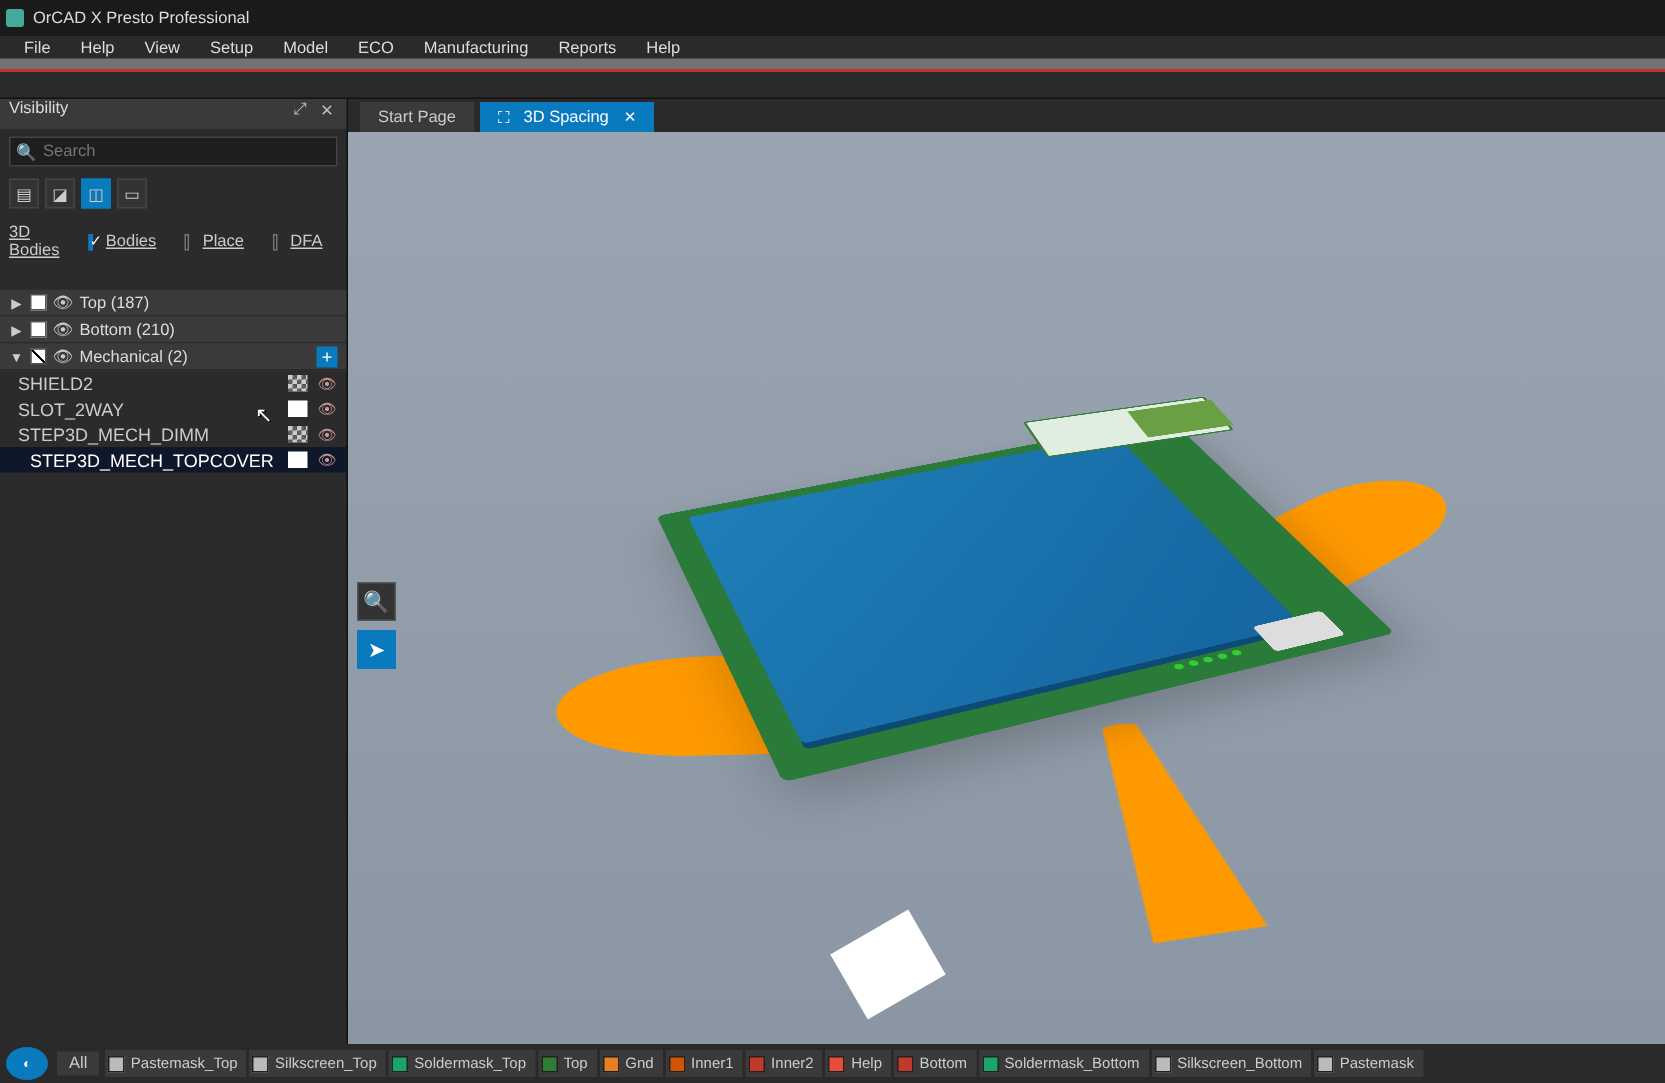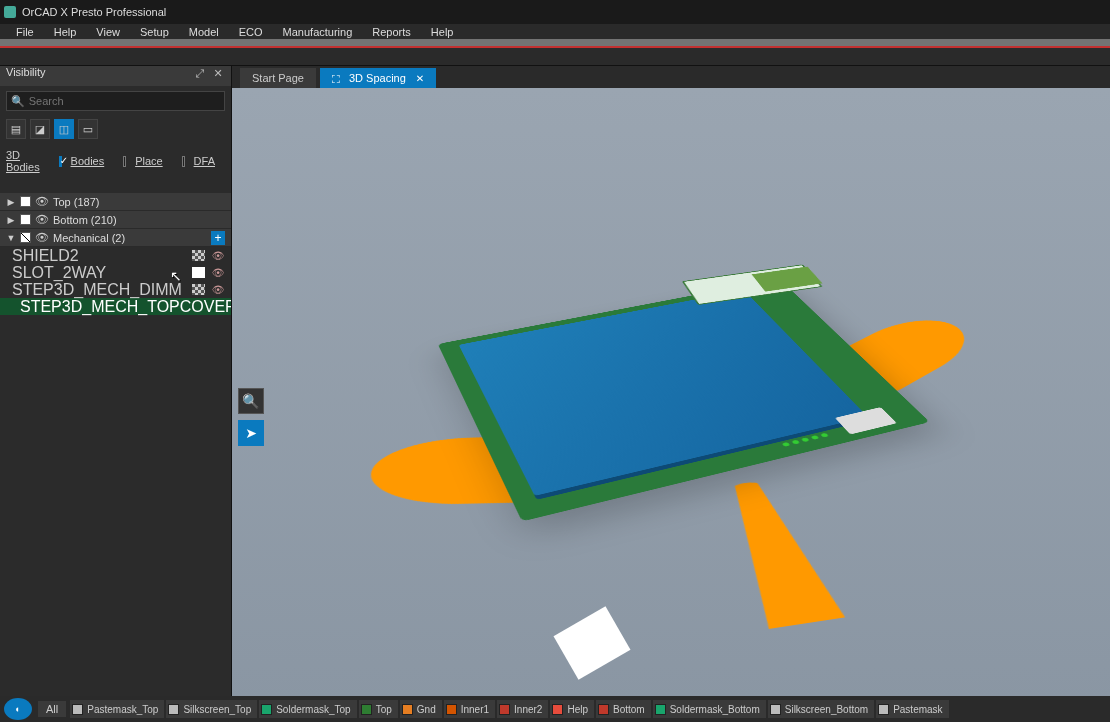--- a/index.html
+++ b/index.html
@@ -52,24 +52,24 @@
 .tree { flex: 1; overflow: auto; }
 .tree-row { height: 18px; display: flex; align-items: center; padding: 0 6px; gap: 4px; background: #3a3a3a; border-bottom: 1px solid #2a2a2a; }
 .tree-row .caret { width: 10px; text-align: center; color: #ccc; cursor: pointer; font-size: 9px; }
 .tree-row .colorbox { width: 11px; height: 11px; background: #fff; border: 1px solid #555; }
 .tree-row .colorbox.cross { background: linear-gradient(45deg, #fff 45%, #000 45%, #000 55%, #fff 55%); }
 .tree-row .eye { font-size: 11px; color: #ccc; }
 .tree-row .label { flex: 1; color: #ddd; }
 .tree-row .add-btn { width: 14px; height: 14px; background: #0a7abf; color: #fff; display: flex; align-items: center; justify-content: center; font-size: 12px; cursor: pointer; }
 
 .tree-child { height: 17px; display: flex; align-items: center; padding: 0 6px 0 12px; gap: 6px; }
-.tree-child .label { flex: 1; color: #ccc; font-size: 16px; }
+.tree-child .label { flex: 1; color: #ccc; font-size: 12px; }
 .tree-child .pattern { width: 13px; height: 11px; }
 .tree-child .eye-sm { width: 14px; text-align: center; font-size: 10px; color: #c99; }
-.tree-child.sel { background: #14532d; padding-left: 20px; }
+.tree-child.sel { background: #0f172a; padding-left: 20px; }
 .tree-child.sel .label { color: #fff; }
 .pattern.checker { background-image: linear-gradient(45deg,#555 25%,transparent 25%,transparent 75%,#555 75%),linear-gradient(45deg,#555 25%,#ccc 25%,#ccc 75%,#555 75%); background-size: 6px 6px; background-position: 0 0, 3px 3px; }
 .pattern.white { background: #fff; }
 
 
 .content { flex: 1; display: flex; flex-direction: column; background: #8d99a6; position: relative; }
 
 
 .tabbar { height: 22px; background: #2a2a2a; display: flex; align-items: flex-end; gap: 4px; padding: 0 8px; }
 .tab { height: 20px; padding: 0 12px; background: #3a3a3a; color: #ccc; display: flex; align-items: center; gap: 6px; cursor: pointer; font-size: 11px; }

